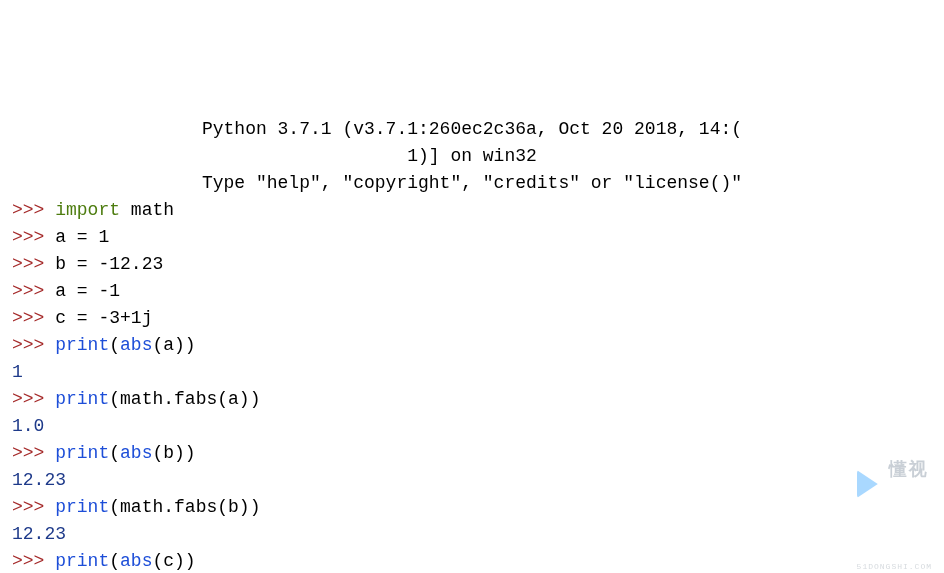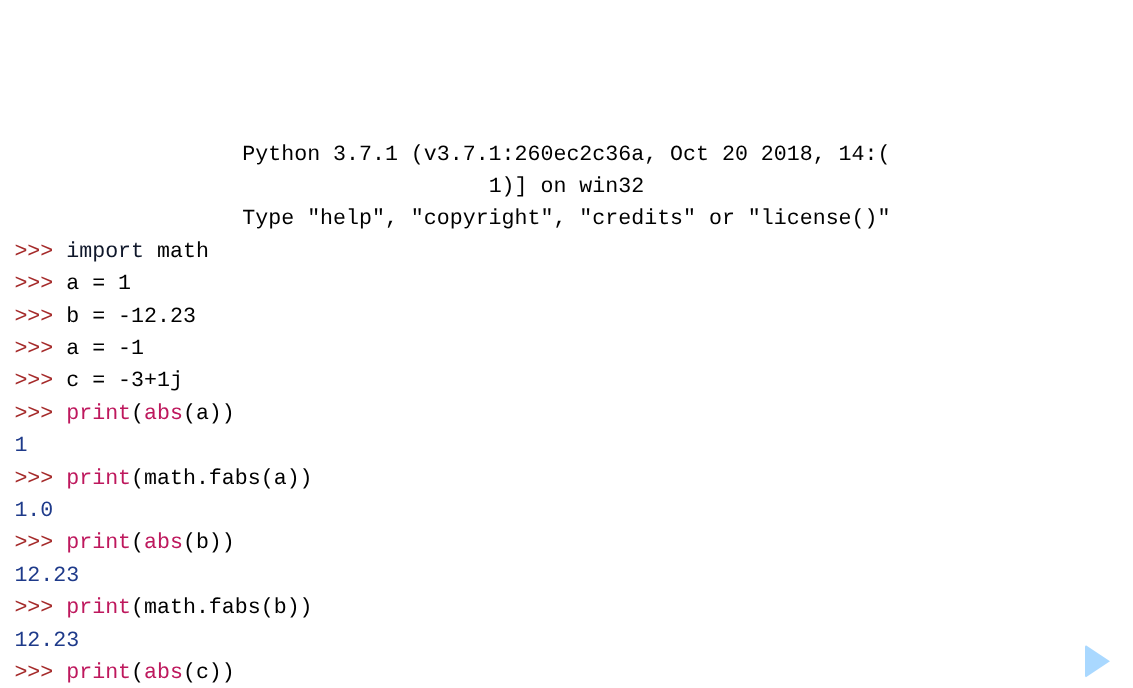--- a/index.html
+++ b/index.html
@@ -20,24 +20,24 @@
       height: 573px;
       position: relative;
     }
     .line {
       display: block;
     }
     .prompt {
       color: #a52a2a;
     }
     .keyword {
-      color: #0f172a;
+      color: #4d7c0f;
     }
     .builtin {
-      color: #be185d;
+      color: #1d4ed8;
     }
     .output {
       color: #1e3a8a;
     }
     .plain {
       color: #000000;
       text-align: center;
     }
     .watermark {
       position: absolute;
@@ -72,16 +72,20 @@
   </style>
 </head>
 <body>
 
 
 
 <div id="terminal"><span class="line plain">Python 3.7.1 (v3.7.1:260ec2c36a, Oct 20 2018, 14:(</span><span class="line plain">1)] on win32</span><span class="line plain">Type "help", "copyright", "credits" or "license()"</span><span class="line"><span class="prompt">&gt;&gt;&gt; </span><span class="keyword">import</span><span class="plain"> math</span></span><span class="line"><span class="prompt">&gt;&gt;&gt; </span><span class="plain">a = 1</span></span><span class="line"><span class="prompt">&gt;&gt;&gt; </span><span class="plain">b = -12.23</span></span><span class="line"><span class="prompt">&gt;&gt;&gt; </span><span class="plain">a = -1</span></span><span class="line"><span class="prompt">&gt;&gt;&gt; </span><span class="plain">c = -3+1j</span></span><span class="line"><span class="prompt">&gt;&gt;&gt; </span><span class="builtin">print</span><span class="plain">(</span><span class="builtin">abs</span><span class="plain">(a))</span></span><span class="line output">1</span><span class="line"><span class="prompt">&gt;&gt;&gt; </span><span class="builtin">print</span><span class="plain">(math.fabs(a))</span></span><span class="line output">1.0</span><span class="line"><span class="prompt">&gt;&gt;&gt; </span><span class="builtin">print</span><span class="plain">(</span><span class="builtin">abs</span><span class="plain">(b))</span></span><span class="line output">12.23</span><span class="line"><span class="prompt">&gt;&gt;&gt; </span><span class="builtin">print</span><span class="plain">(math.fabs(b))</span></span><span class="line output">12.23</span><span class="line"><span class="prompt">&gt;&gt;&gt; </span><span class="builtin">print</span><span class="plain">(</span><span class="builtin">abs</span><span class="plain">(c))</span></span></div>
 
 <div class="watermark">
   <div class="watermark-icon"></div>
+  <div>
+    <div class="watermark-text">懂视</div>
+    <div class="watermark-sub">51DONGSHI.COM</div>
+  </div>
 </div>
 
 
 
 
 </body></html>

